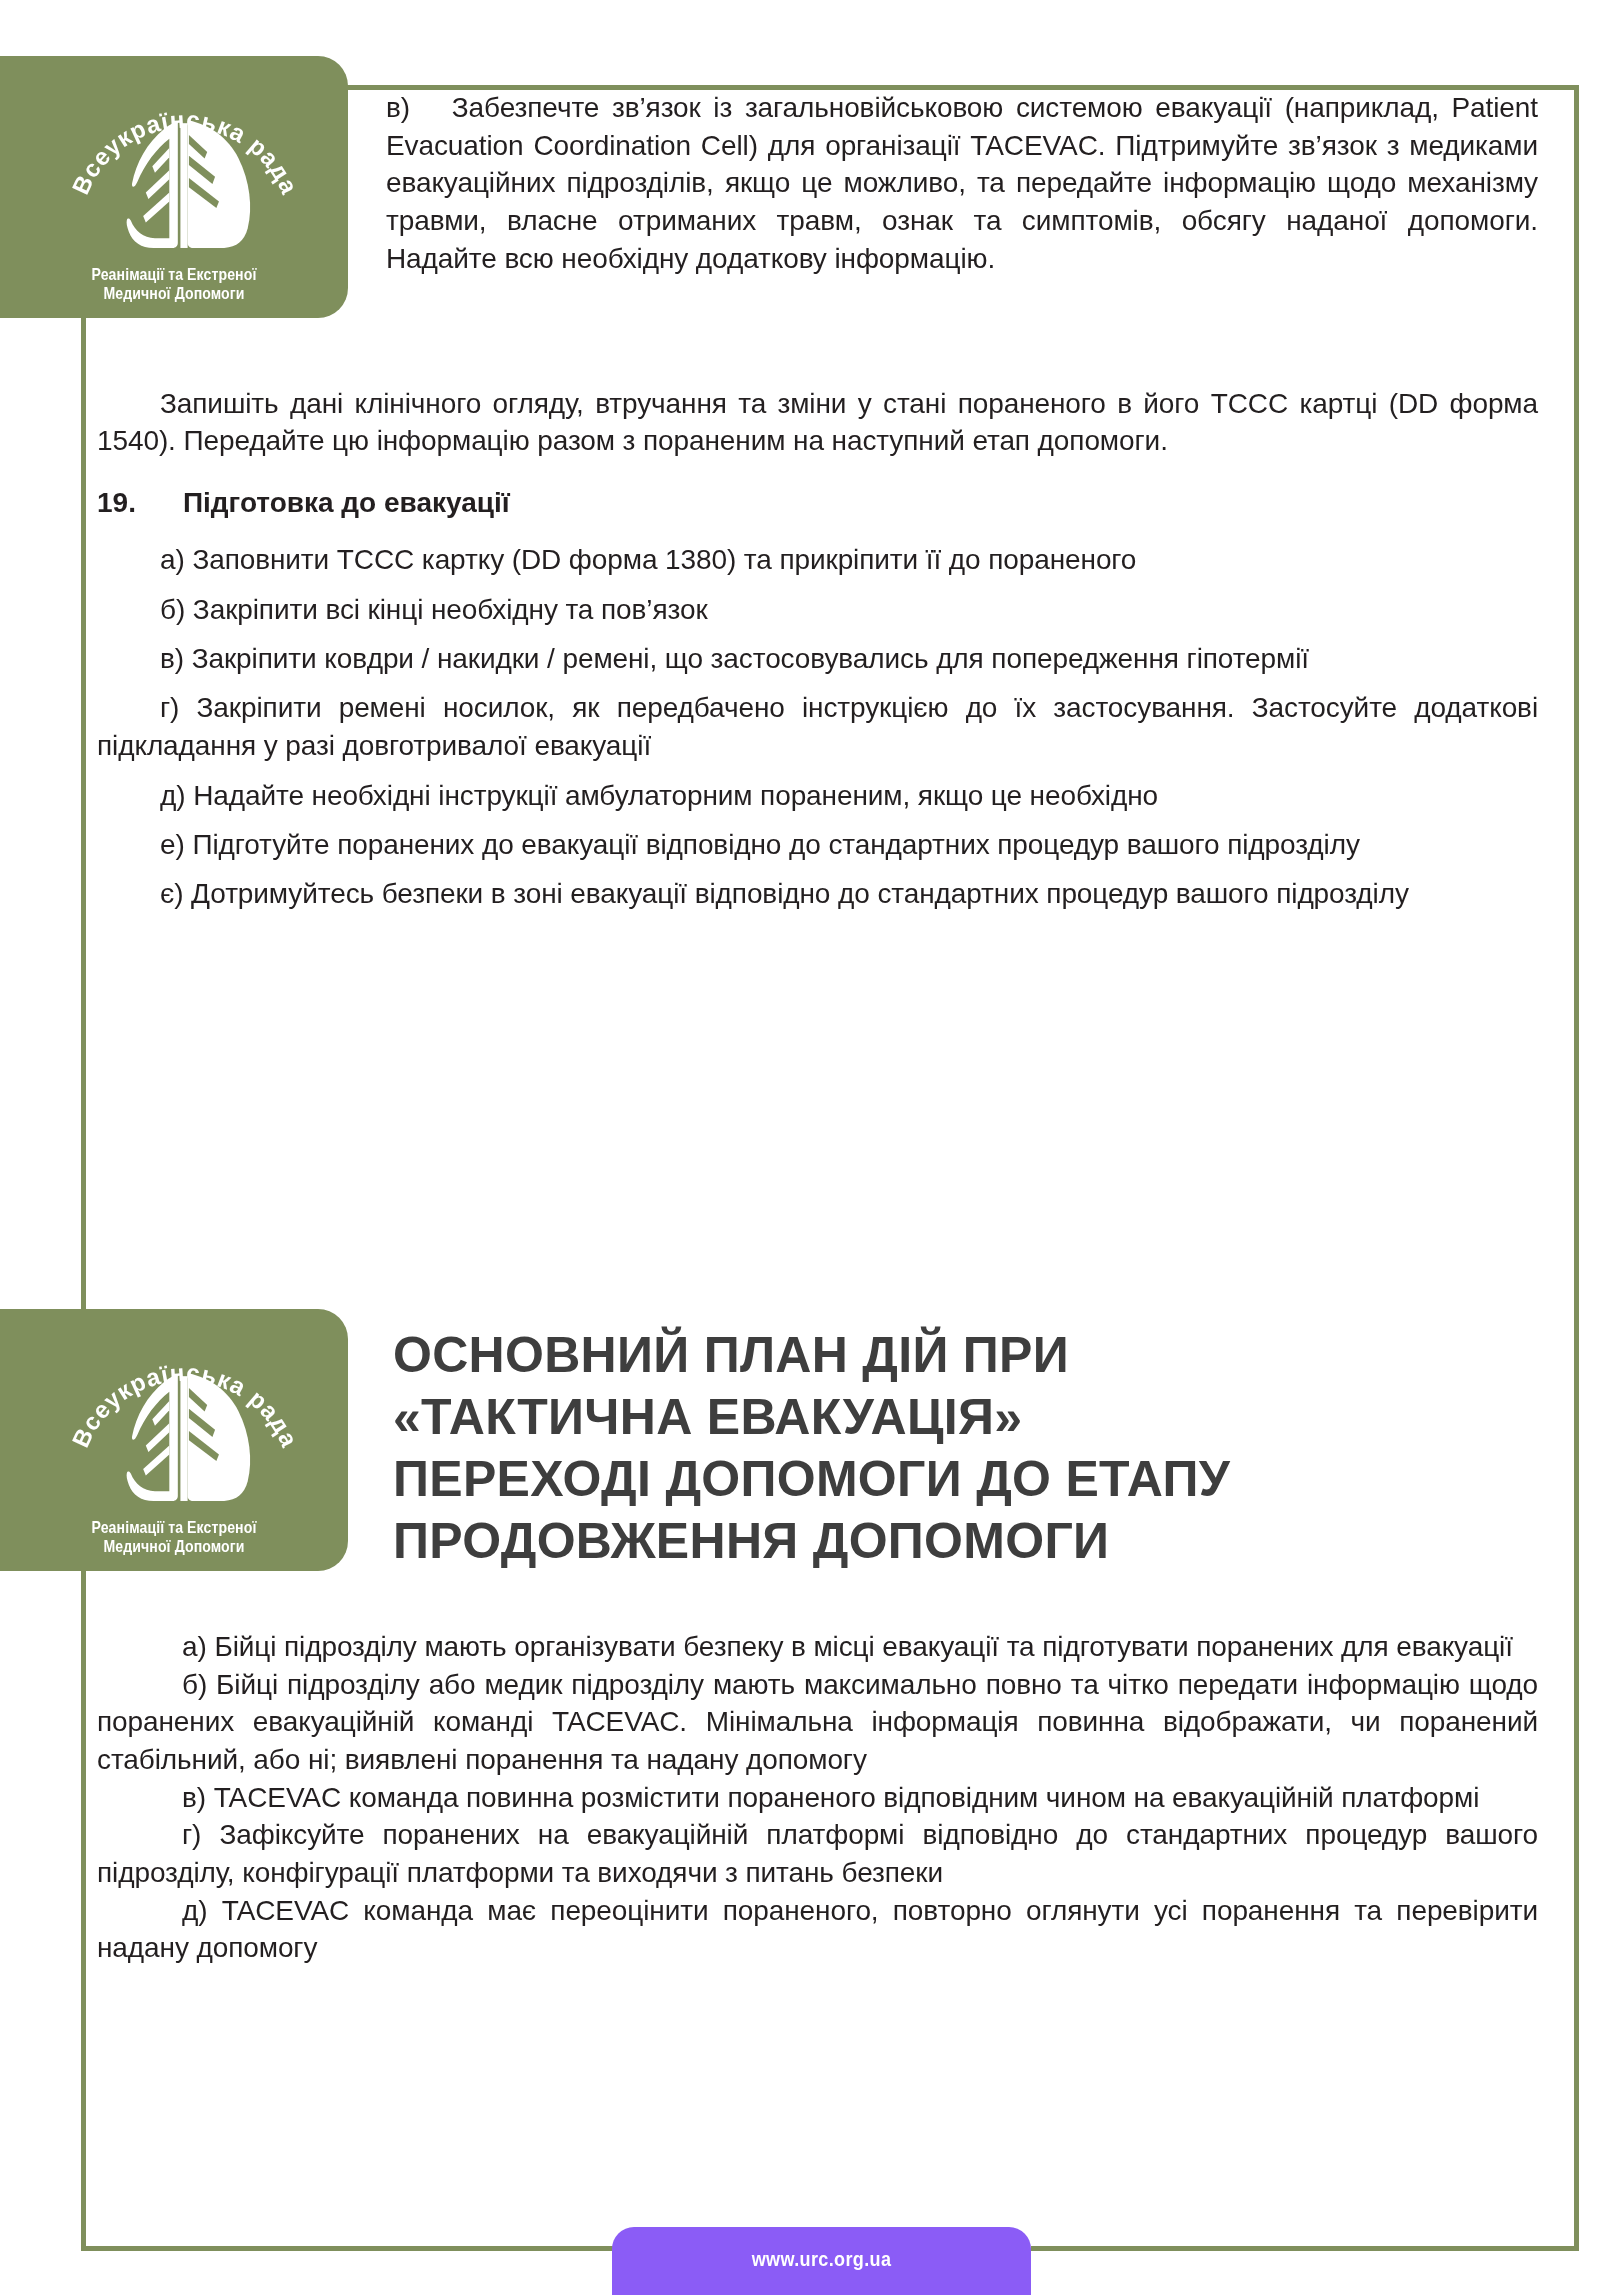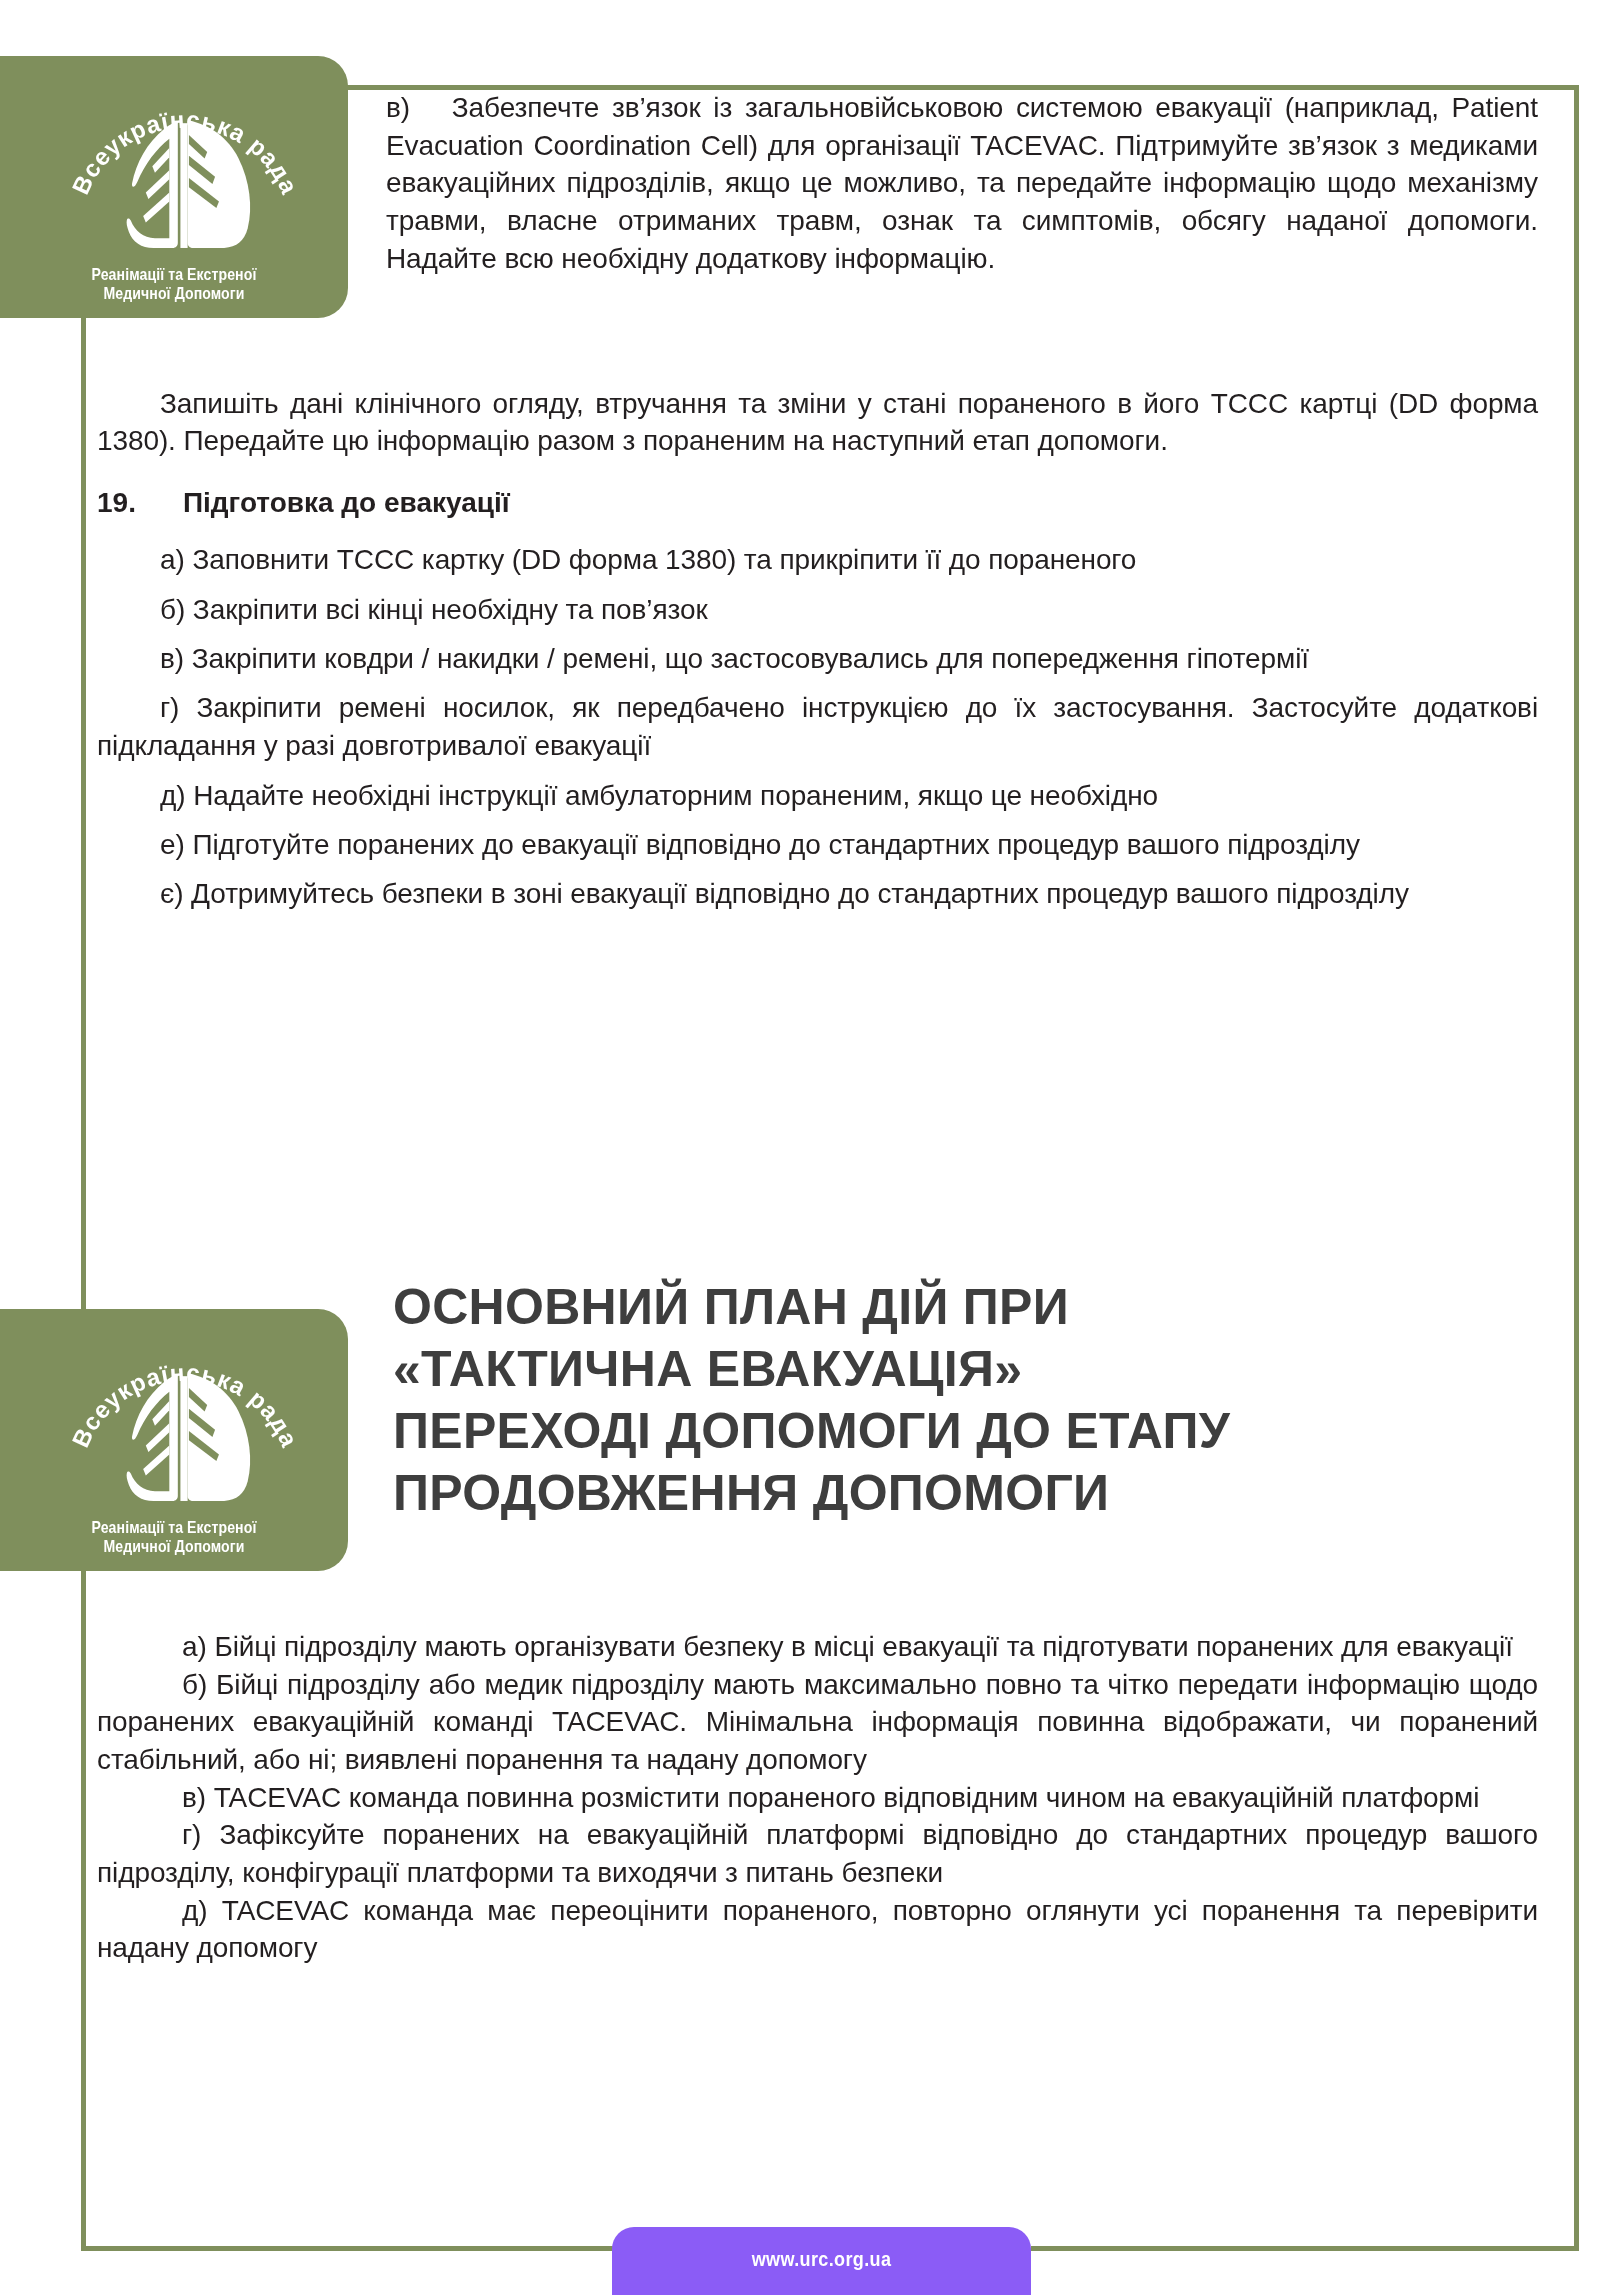--- a/index.html
+++ b/index.html
@@ -129,21 +129,21 @@
     position: absolute;
     left: 97px;
     top: 373px;
     width: 1441px;
   }
 
   
   .section-title {
     position: absolute;
     left: 393px;
-    top: 1242px;
+    top: 1290px;
     width: 1152px;
     color: #3e3e3e;
     font-family: "Liberation Sans", sans-serif;
     font-weight: 700;
     font-size: 50px;
     line-height: 1.24;
     letter-spacing: 0.3px;
     text-transform: uppercase;
   }
   .section-title .ln { display: block; white-space: nowrap; }
@@ -226,21 +226,21 @@
     </div>
   </div>
 
   <div class="block-top">
     <p class="para justify">в)  Забезпечте зв’язок із загальновійськовою системою евакуації (наприклад, Patient Evacuation Coordination Cell) для організації TACEVAC. Підтримуйте зв’язок з медиками евакуаційних підрозділів, якщо це можливо,  та передайте інформацію щодо механізму травми, власне отриманих травм, ознак та симптомів, обсягу наданої допомоги. Надайте всю необхідну додаткову інформацію.</p>
   </div>
 
   <div class="block-mid">
 
     <div class="sp"></div>
-    <p class="para justify indent">Запишіть дані клінічного огляду, втручання та зміни у стані пораненого в його TCCC картці (DD форма 1380). Передайте цю інформацію разом з пораненим на наступний етап допомоги.</p>
+    <p class="para justify indent">Запишіть дані клінічного огляду, втручання та зміни у стані пораненого в його TCCC картці (DD форма 1540). Передайте цю інформацію разом з пораненим на наступний етап допомоги.</p>
 
     <div style="height:25px"></div>
 
     <h2 class="heading-num">
       <span>19.</span><span class="tabsp"></span><span>Підготовка до евакуації</span>
     </h2>
 
     <div style="height:19.6px"></div>
 
     <p class="para indent">а) Заповнити TCCC картку (DD форма 1380) та прикріпити її до пораненого</p>

